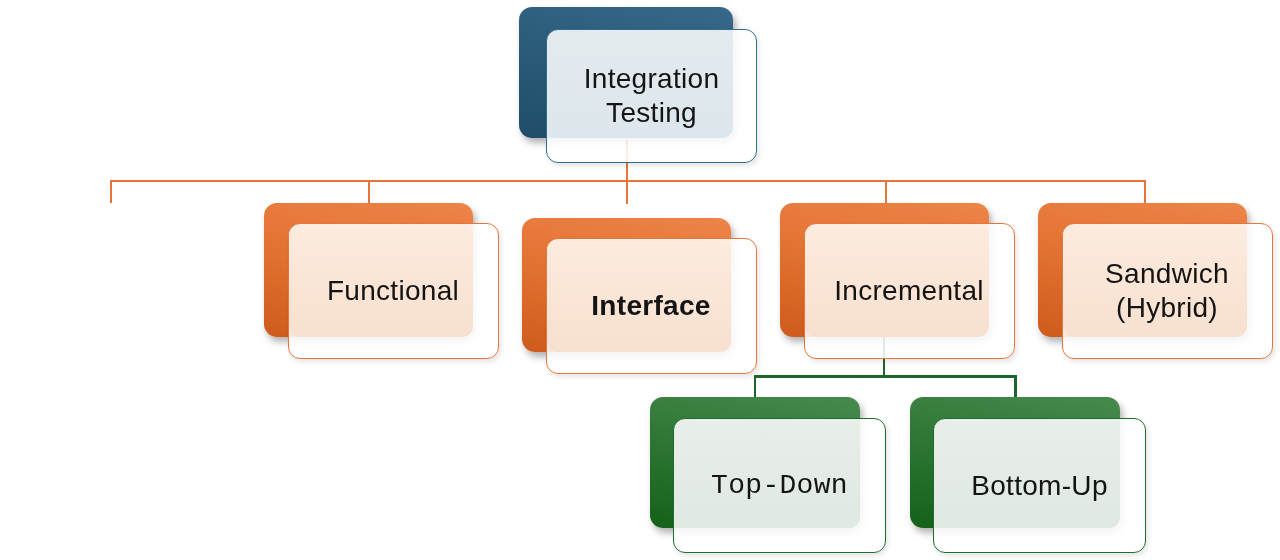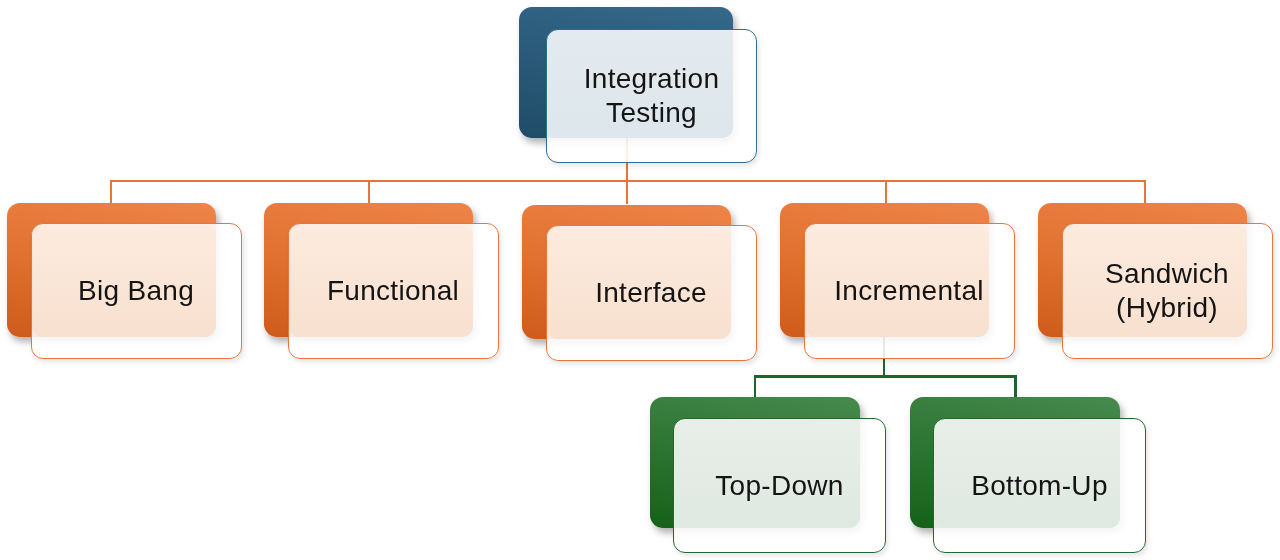--- a/index.html
+++ b/index.html
@@ -66,56 +66,50 @@
   <div class="line line-g" style="left:753.7px;top:377px;width:2.7px;height:20.5px;"></div>
   <div class="line line-g" style="left:1014px;top:377px;width:2.7px;height:20.5px;"></div>
 
   <div class="node blue" style="left:519px;top:7px;width:238px;height:156px;">
     <div class="shadow"></div>
     <div class="front"></div>
     <div class="tint"></div>
     <div class="label">Integration Testing</div>
   </div>
 
-  <div class="node orange" style="left:7px;top:203px;width:234.5px;height:156px;">
-    <div class="shadow"></div>
-    <div class="front"></div>
-    <div class="tint"></div>
-    <div class="label">Big Bang</div>
-  </div>
 
   <div class="node orange" style="left:264px;top:203px;width:234.5px;height:156px;border-radius:11px;">
     <div class="shadow"></div>
     <div class="front"></div>
     <div class="tint"></div>
     <div class="label">Functional</div>
   </div>
 
-  <div class="node orange" style="left:522px;top:205px;width:218px;height:156px;">
+  <div class="node orange" style="left:522px;top:218px;width:218px;height:156px;font-weight:bold;">
     <div class="shadow"></div>
     <div class="front"></div>
     <div class="tint"></div>
     <div class="label">Interface</div>
   </div>
 
   <div class="node orange" style="left:780px;top:203px;width:234.5px;height:156px;border-radius:9px;">
     <div class="shadow"></div>
     <div class="front"></div>
     <div class="tint"></div>
     <div class="label">Incremental</div>
   </div>
 
   <div class="node orange" style="left:1038px;top:203px;width:234.5px;height:156px;text-decoration:underline;">
     <div class="shadow"></div>
     <div class="front"></div>
     <div class="tint"></div>
     <div class="label">Sandwich (Hybrid)</div>
   </div>
 
-  <div class="node green" style="left:650px;top:397px;width:260px;height:156px;">
+  <div class="node green" style="left:650px;top:397px;width:260px;height:156px;font-family:Liberation Mono, monospace;">
     <div class="shadow"></div>
     <div class="front"></div>
     <div class="tint"></div>
     <div class="label">Top-Down</div>
   </div>
 
   <div class="node green" style="left:910px;top:397px;width:236px;height:156px;">
     <div class="shadow"></div>
     <div class="front"></div>
     <div class="tint"></div>

